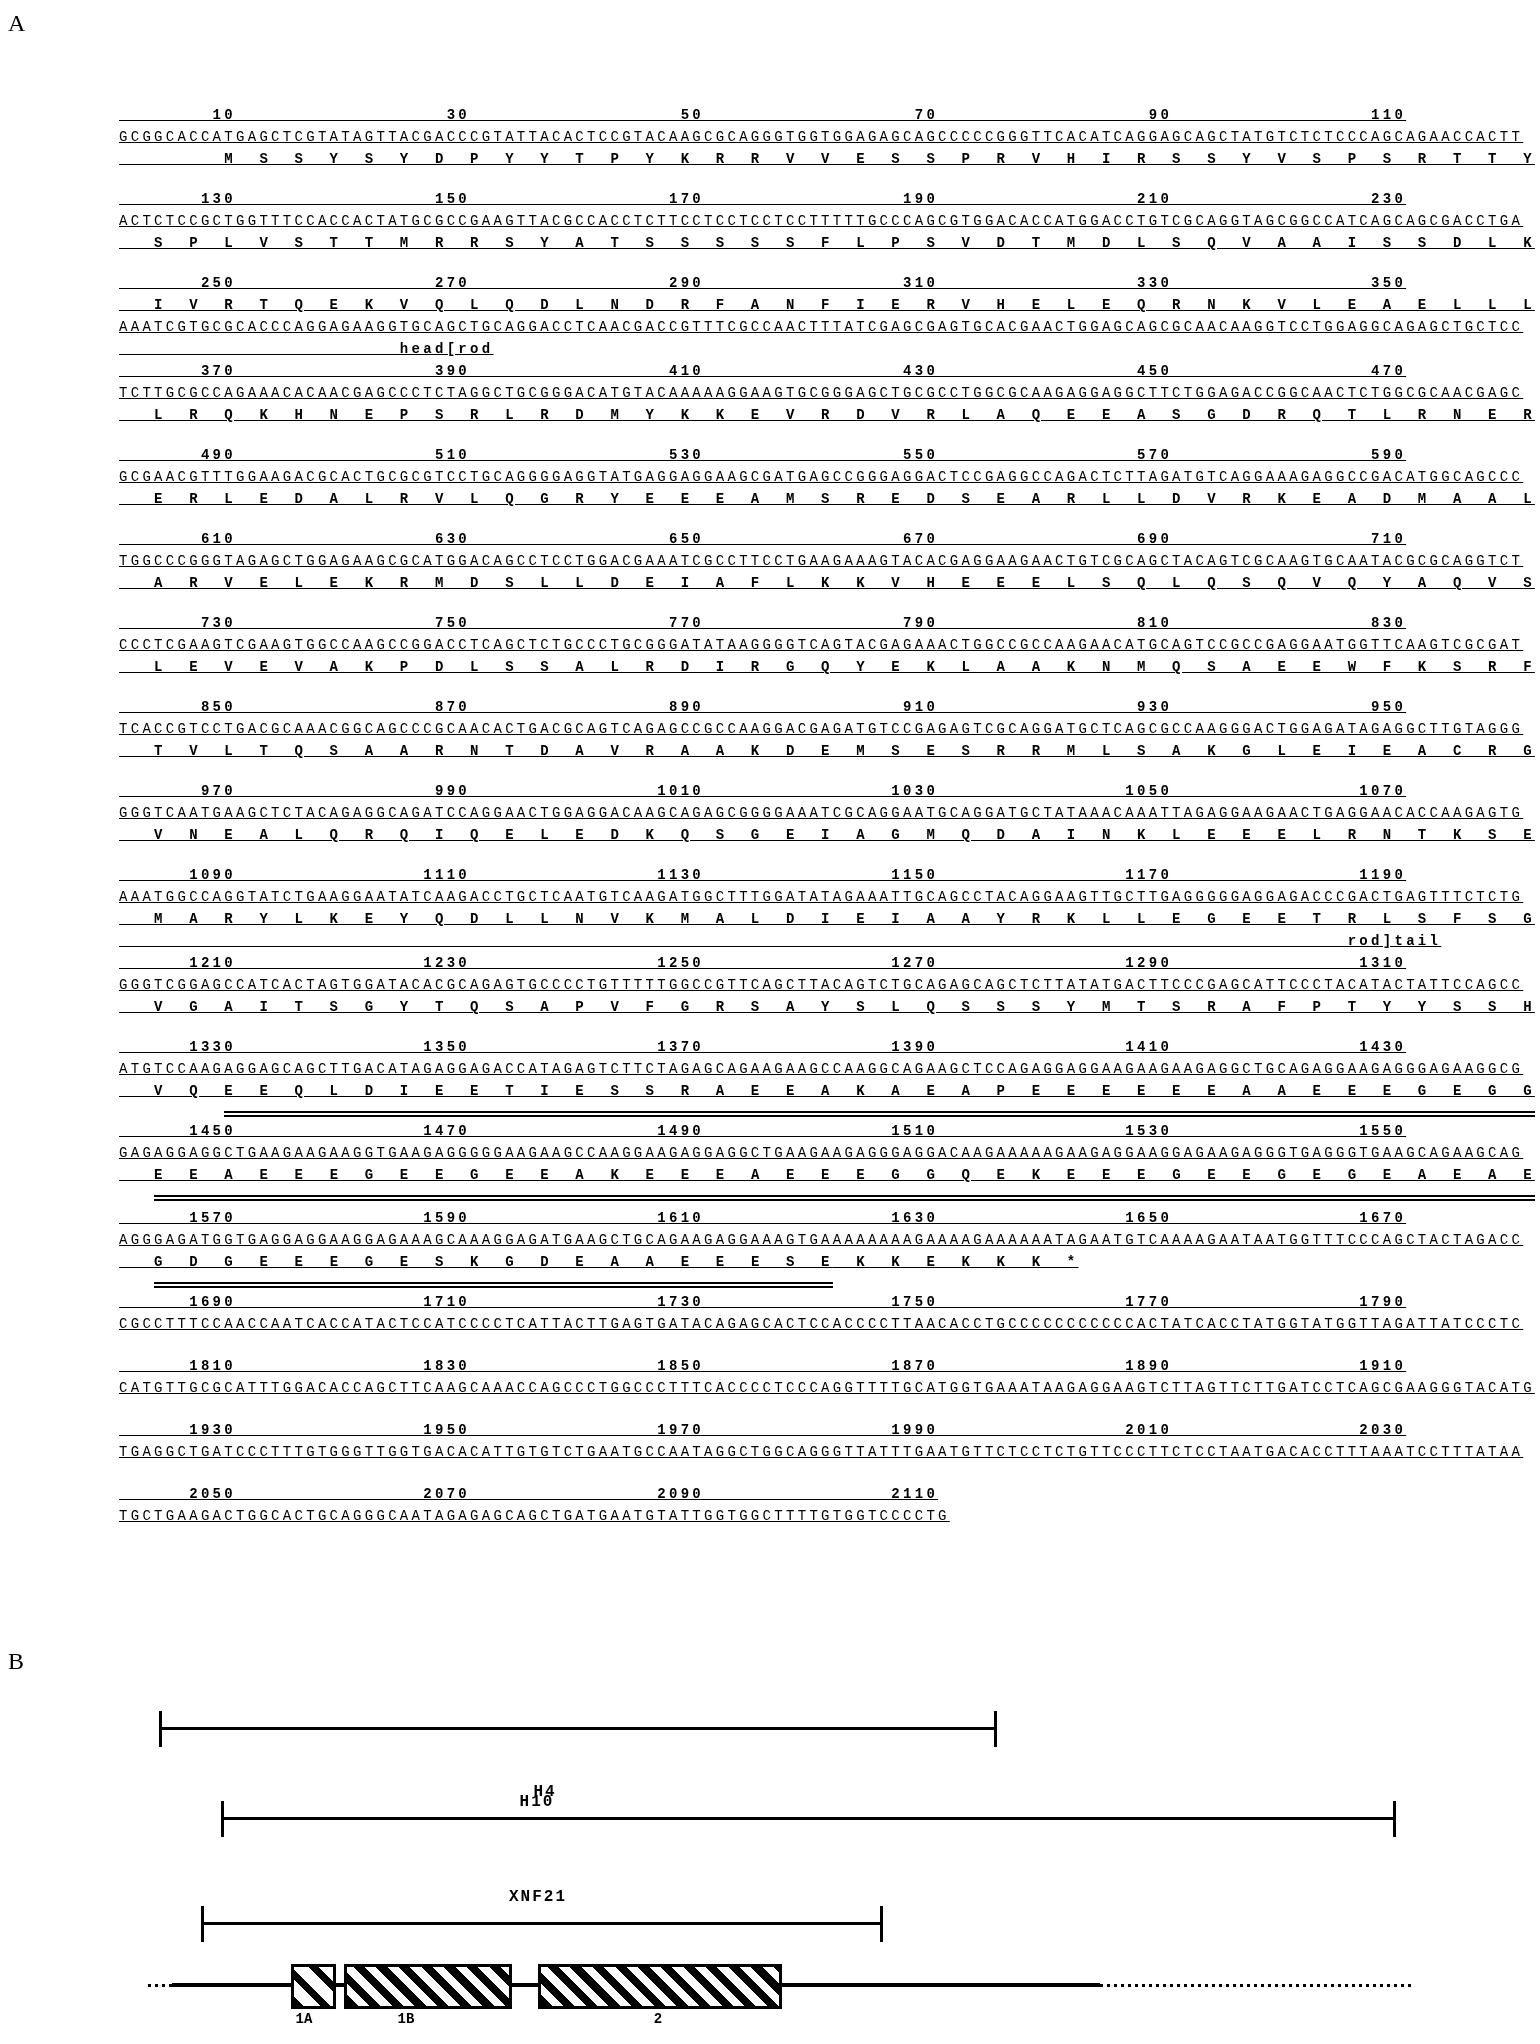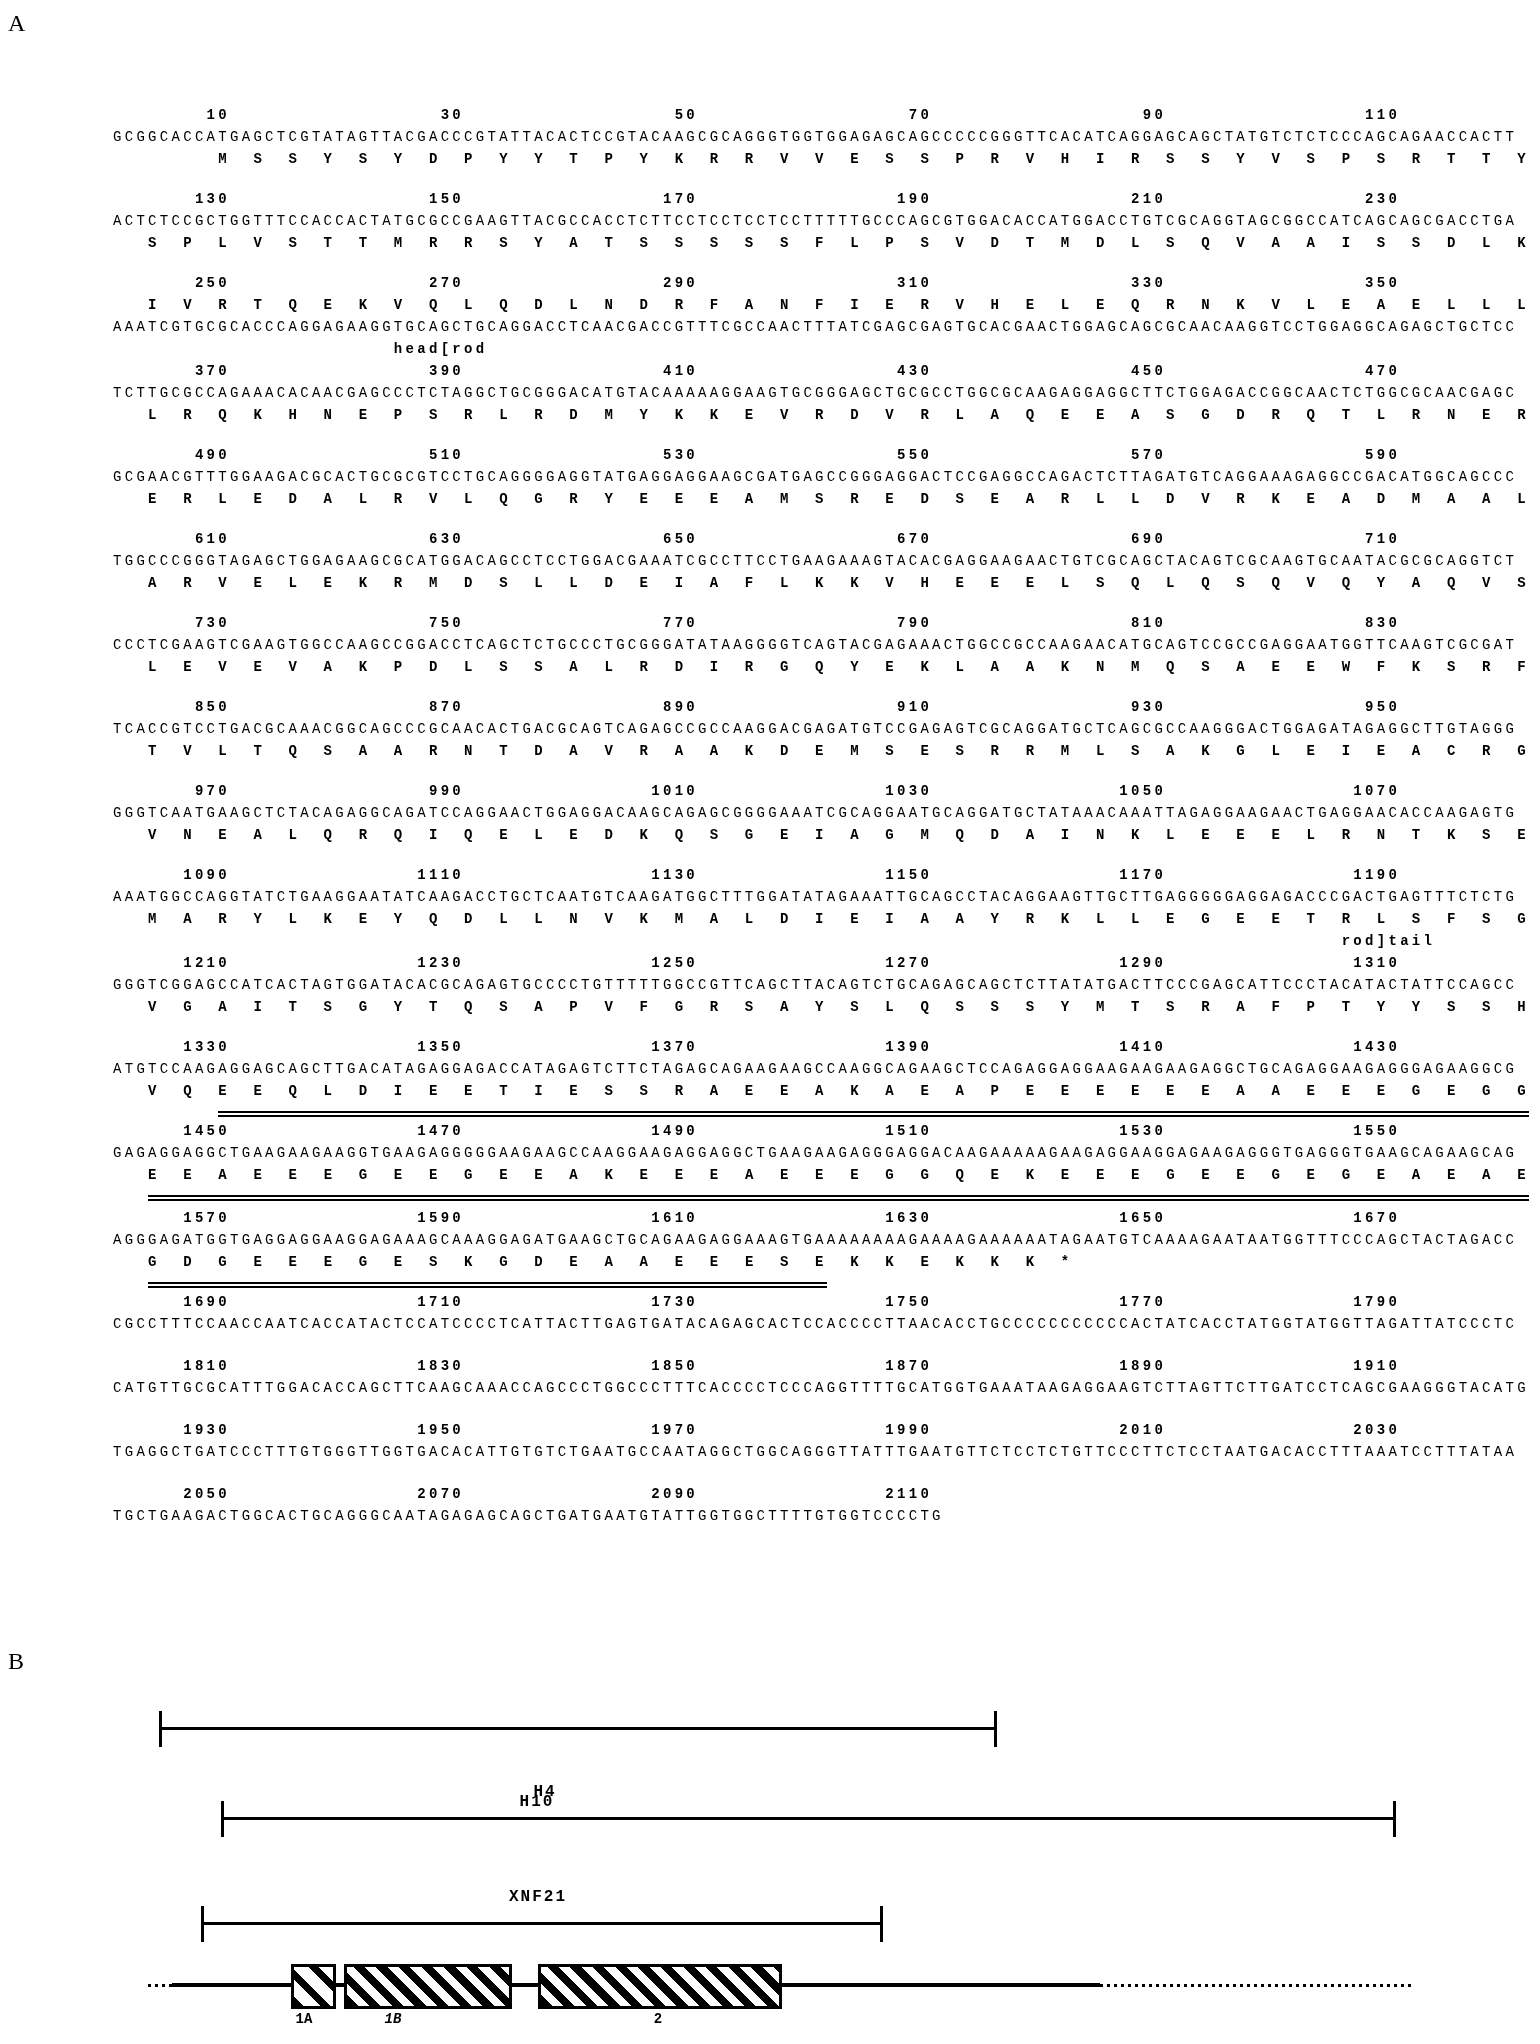--- a/index.html
+++ b/index.html
@@ -1,21 +1,21 @@
 <!DOCTYPE html>
 <html><head>
 <meta charset="utf-8">
 <style>
   html,body{margin:0;padding:0;background:#fff;}
   body{width:1540px;height:2044px;position:relative;color:#000;
        font-family:"Liberation Mono","DejaVu Sans Mono",monospace;}
   .panel-label{position:absolute;font-size:24px;font-weight:400;
        font-family:"Liberation Serif","DejaVu Serif",serif;}
   
-  #seq-area{position:absolute;left:113px;top:104px;}
+  #seq-area{position:absolute;left:119px;top:104px;text-decoration:underline;}
   .row{white-space:pre;font-size:14px;line-height:22px;height:22px;
        letter-spacing:3.3px;}
   .ruler-row{font-weight:700;}
   .dna-row{font-weight:400;}
   .prot-row{font-weight:700;}
   .ann-row{font-weight:700;}
   .seq-block{margin-bottom:18px;}
   .seq-block.no-margin{margin-bottom:0;}
   .seq-block.dna-only{margin-bottom:20px;}
   .seq-block.gap-top{margin-top:21px;}
@@ -155,15 +155,15 @@
 
   <div class="bb-dot" style="left:148px;top:1984px;width:24px;"></div>
   <div class="bb" style="left:172px;top:1983px;width:928px;"></div>
   <div class="bb-dot" style="left:1100px;top:1984px;width:315px;"></div>
 
   <div class="dom-box sparse" style="left:291px;width:39px;"></div>
   <div class="dom-box" style="left:344px;width:162px;"></div>
   <div class="dom-box" style="left:538px;width:238px;"></div>
 
   <div class="dom-label" style="left:282px;">1A</div>
-  <div class="dom-label" style="left:371px;font-style:italic;">1B</div>
+  <div class="dom-label" style="left:384px;">1B</div>
   <div class="dom-label" style="left:636px;">2</div>
 </div>
 
 </body></html>

